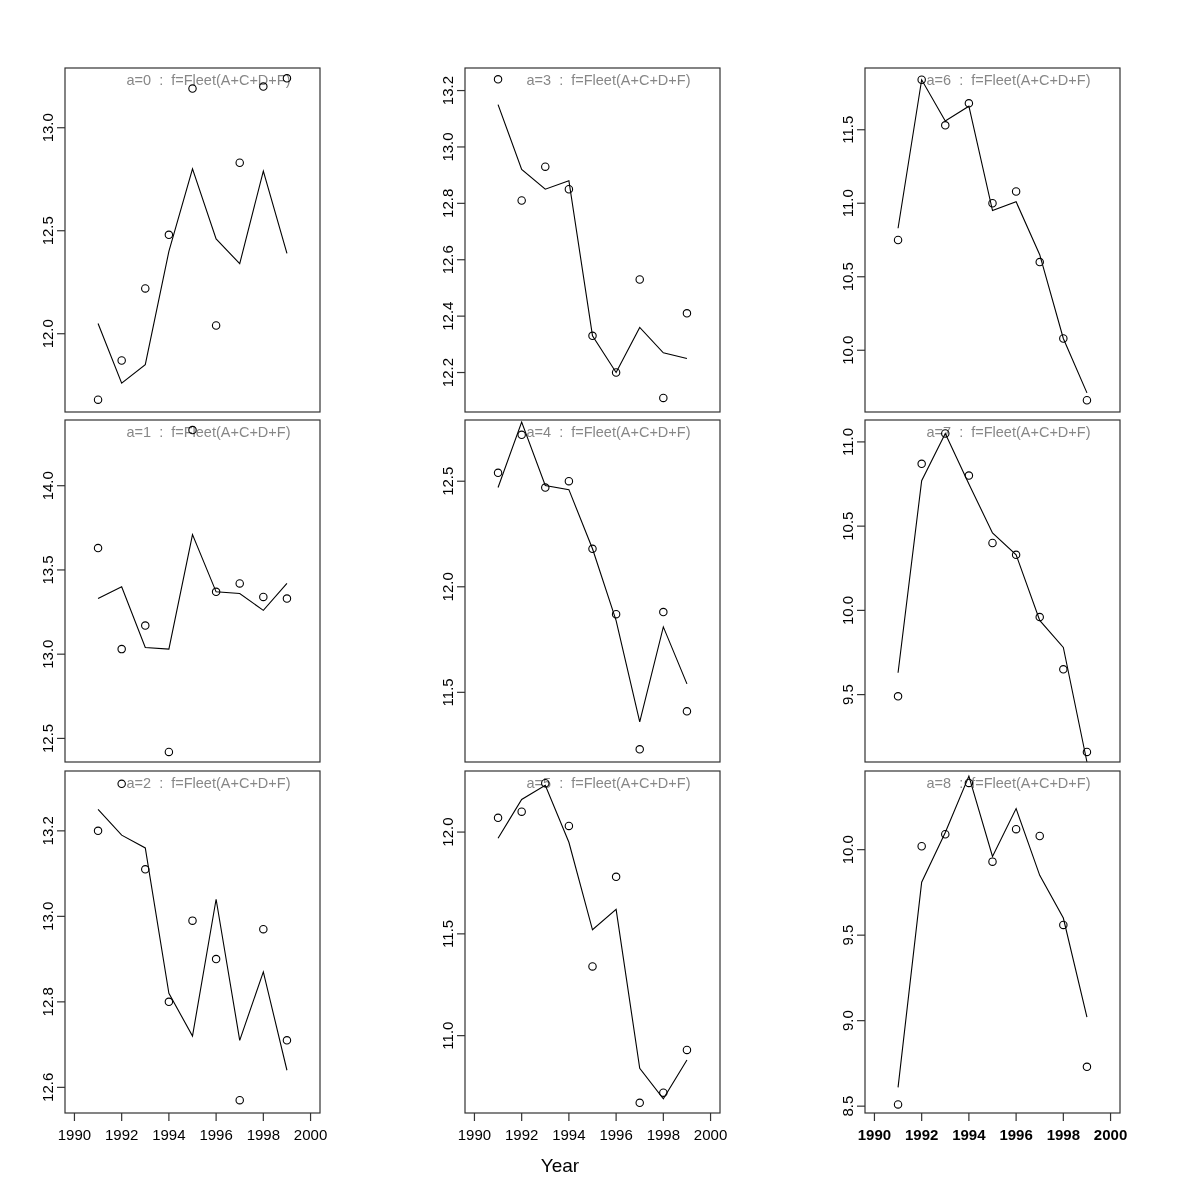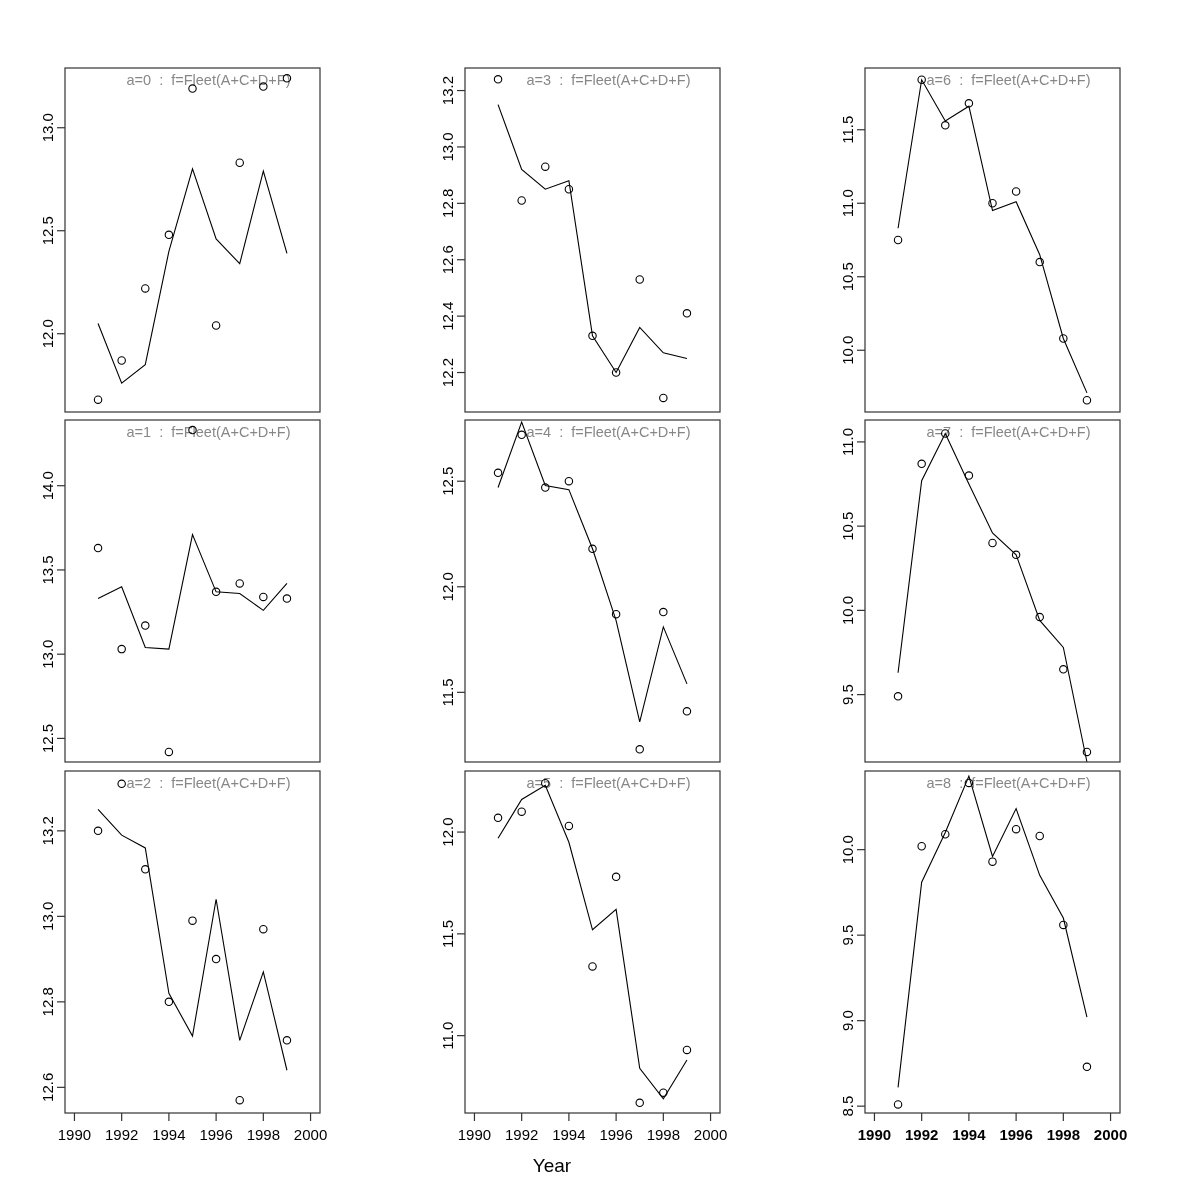--- a/index.html
+++ b/index.html
@@ -10,21 +10,21 @@
     background: #ffffff;
     font-family: "Liberation Sans", sans-serif;
     overflow: hidden;
     text-decoration: underline;
   }
   .canvas svg { position: absolute; top: 0; left: 0; }
   svg text { white-space: pre; }
   .xlabel {
     position: absolute;
     top: 1155px;
-    left: 8px;
+    left: 16px;
     width: 1088px;
     text-align: center;
     font-size: 19px;
     color: #000000;
   }
 </style>
 </head>
 <body>
 
 <div class="canvas">

